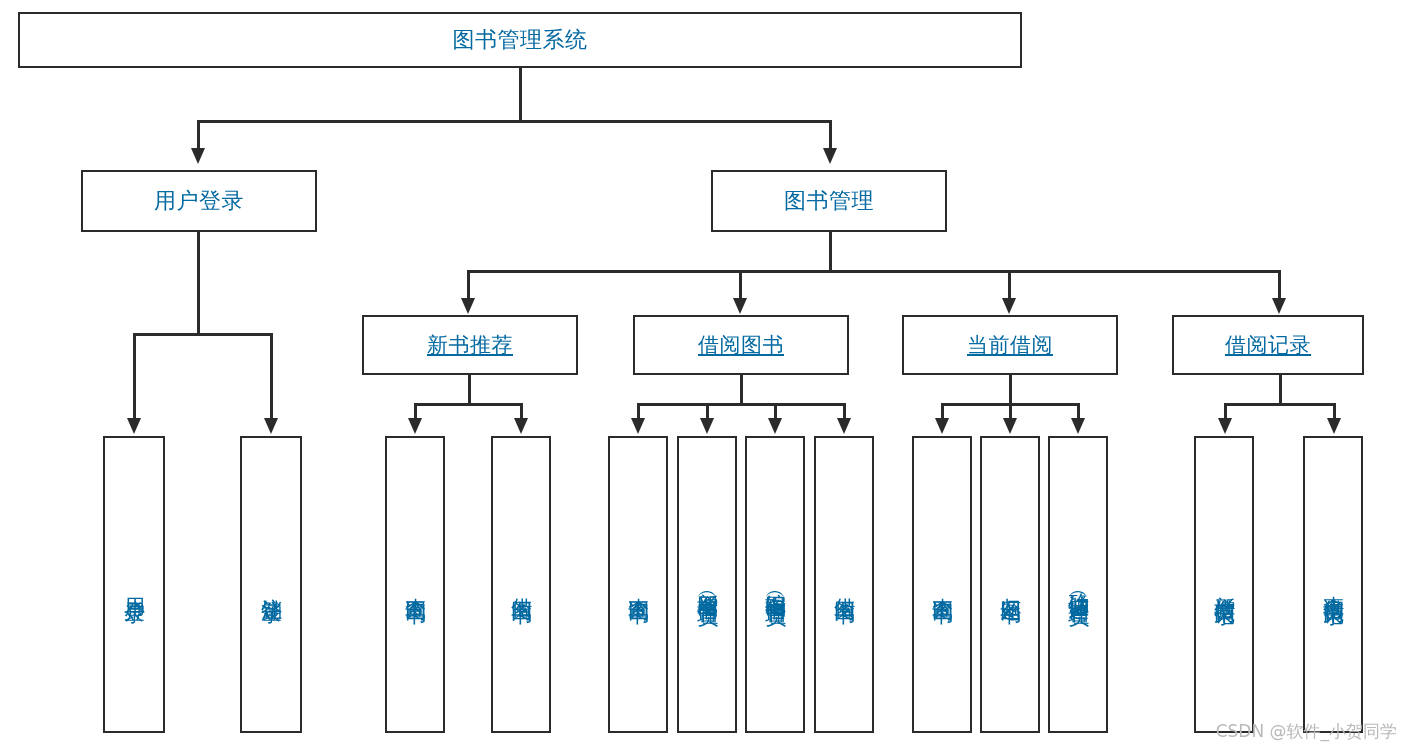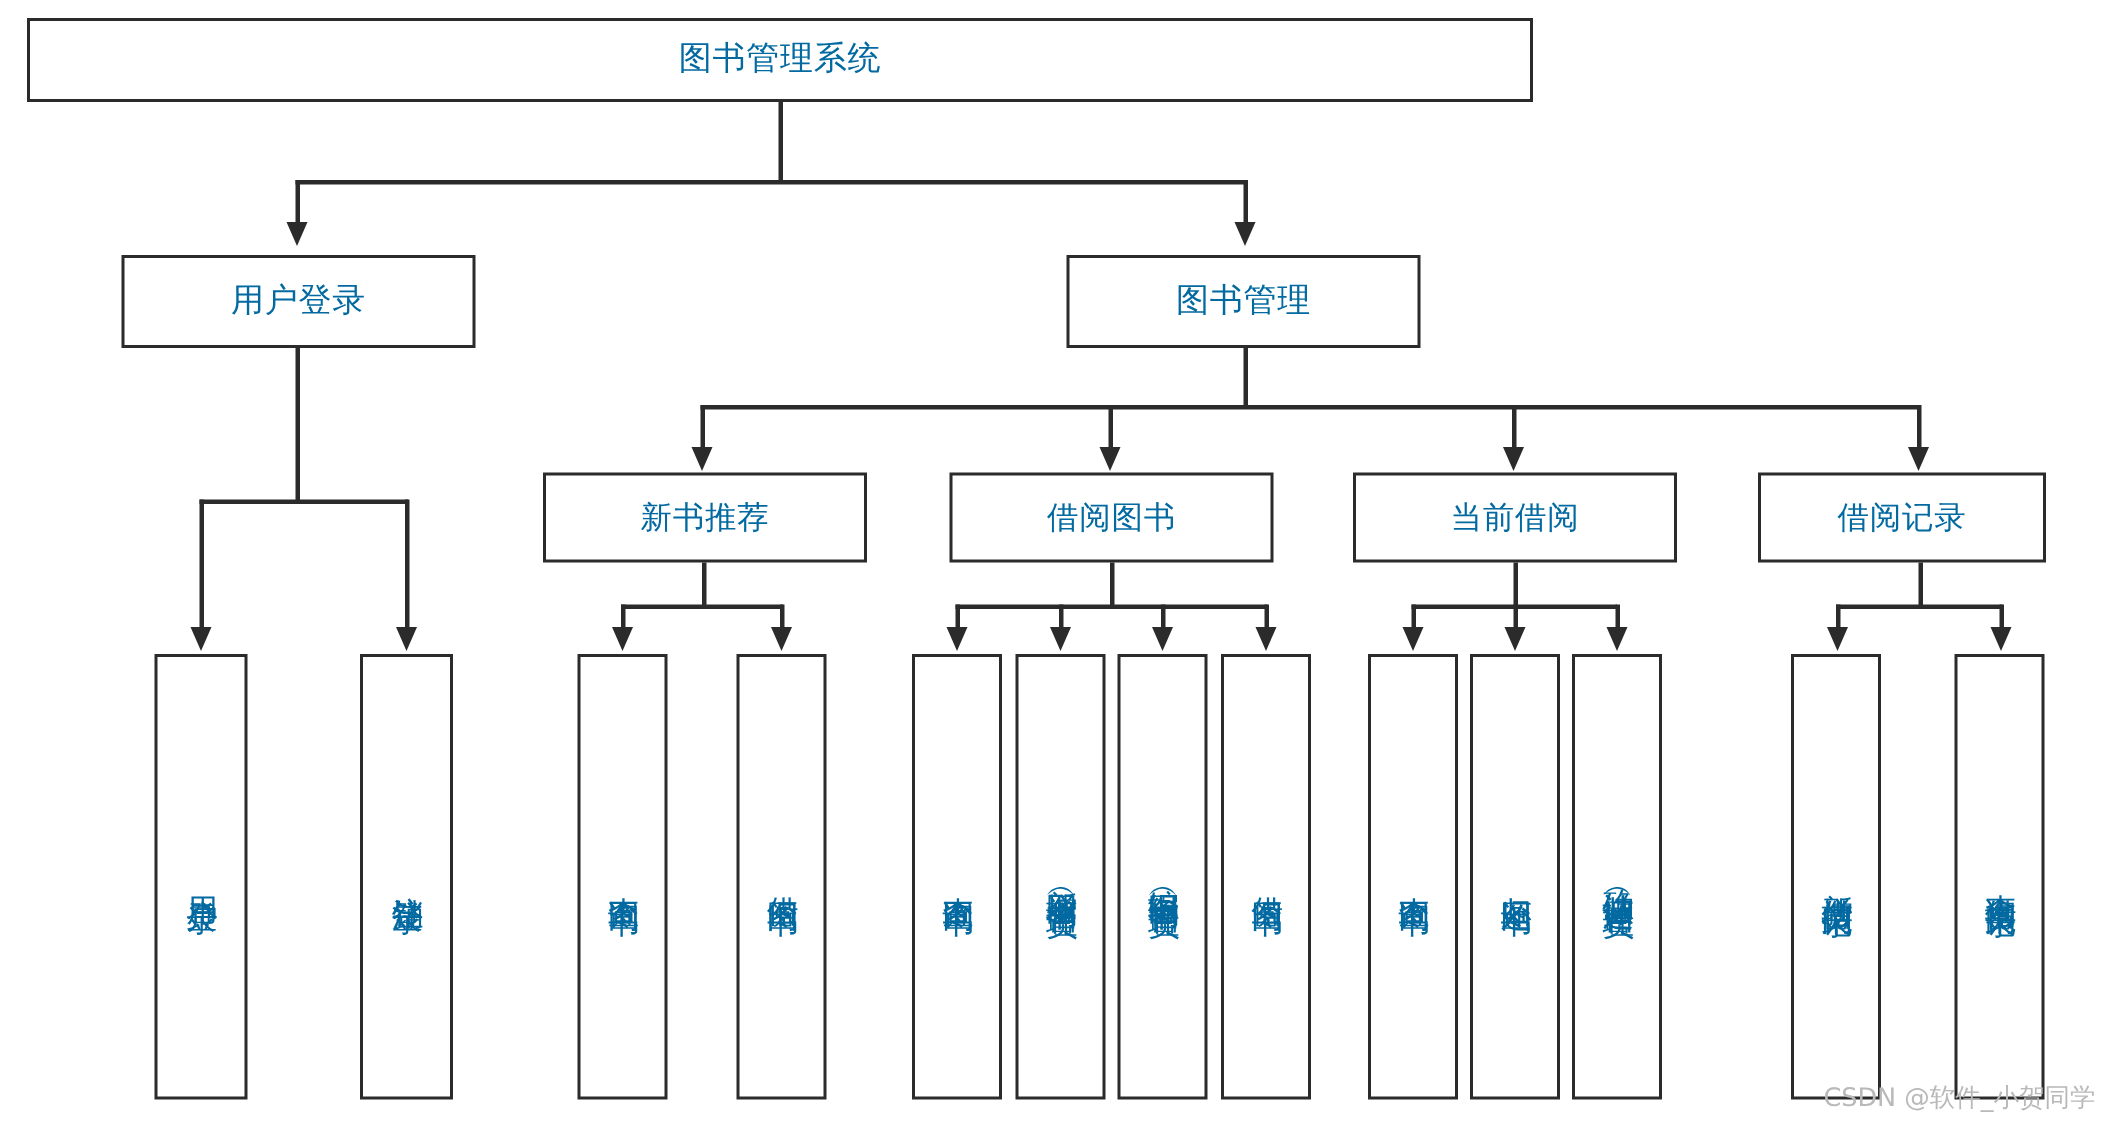--- a/index.html
+++ b/index.html
@@ -28,21 +28,21 @@
     color: #0369a1;
   }
   .node .label {
     font-size: 22px;
     line-height: 1.15;
     letter-spacing: 0.5px;
     white-space: nowrap;
   }
   .node.root .label { font-size: 22px; }
   .node.lvl2 .label { font-size: 22px; }
-  .node.lvl3 .label { font-size: 21px; }
+  .node.lvl3 .label { font-size: 21px; text-decoration: underline; }
 
   
   .node.leaf {
     align-items: center;
     justify-content: center;
     padding: 4px 0;
   }
   .node.leaf .label {
     writing-mode: vertical-rl;
     text-orientation: upright;

